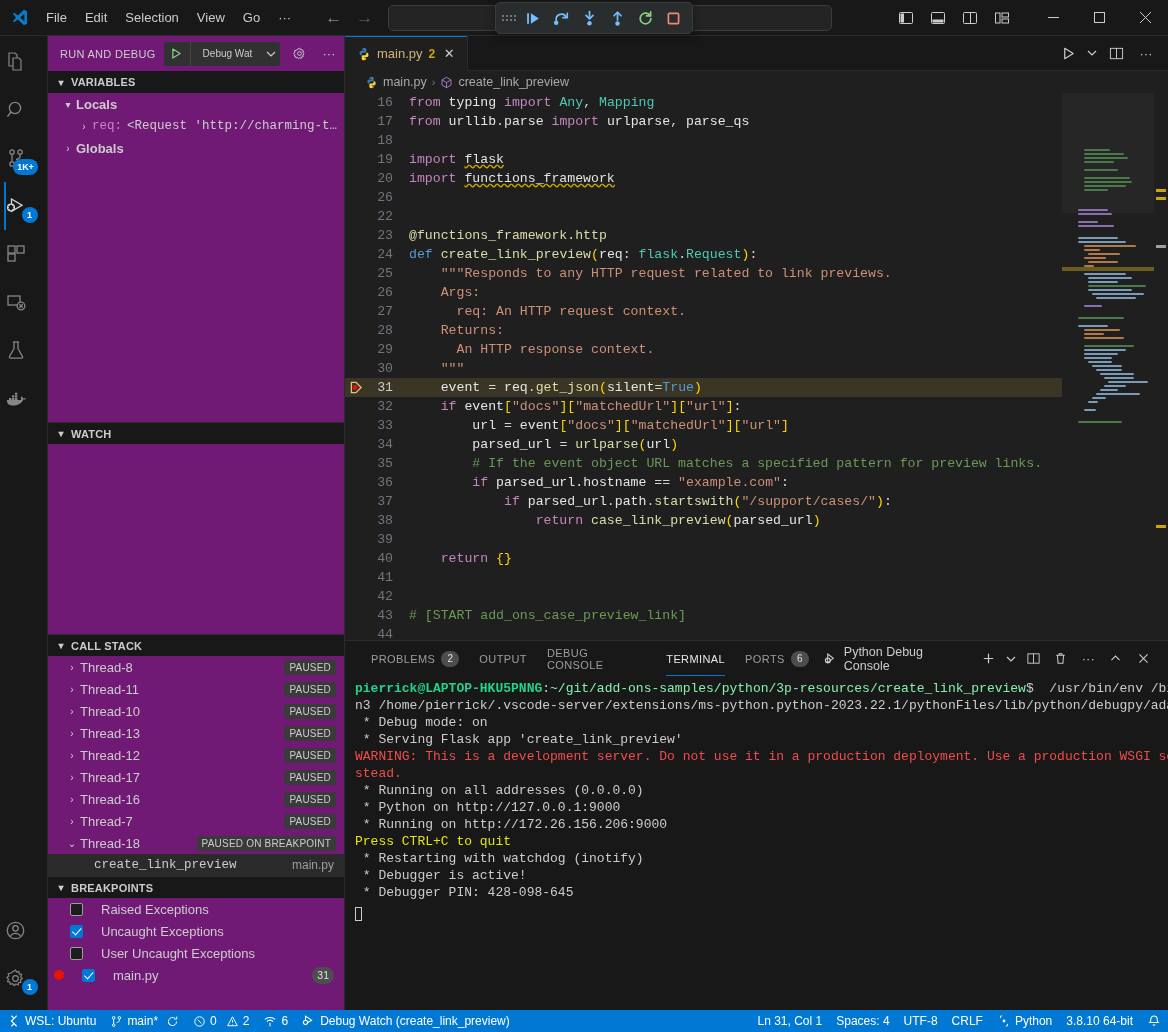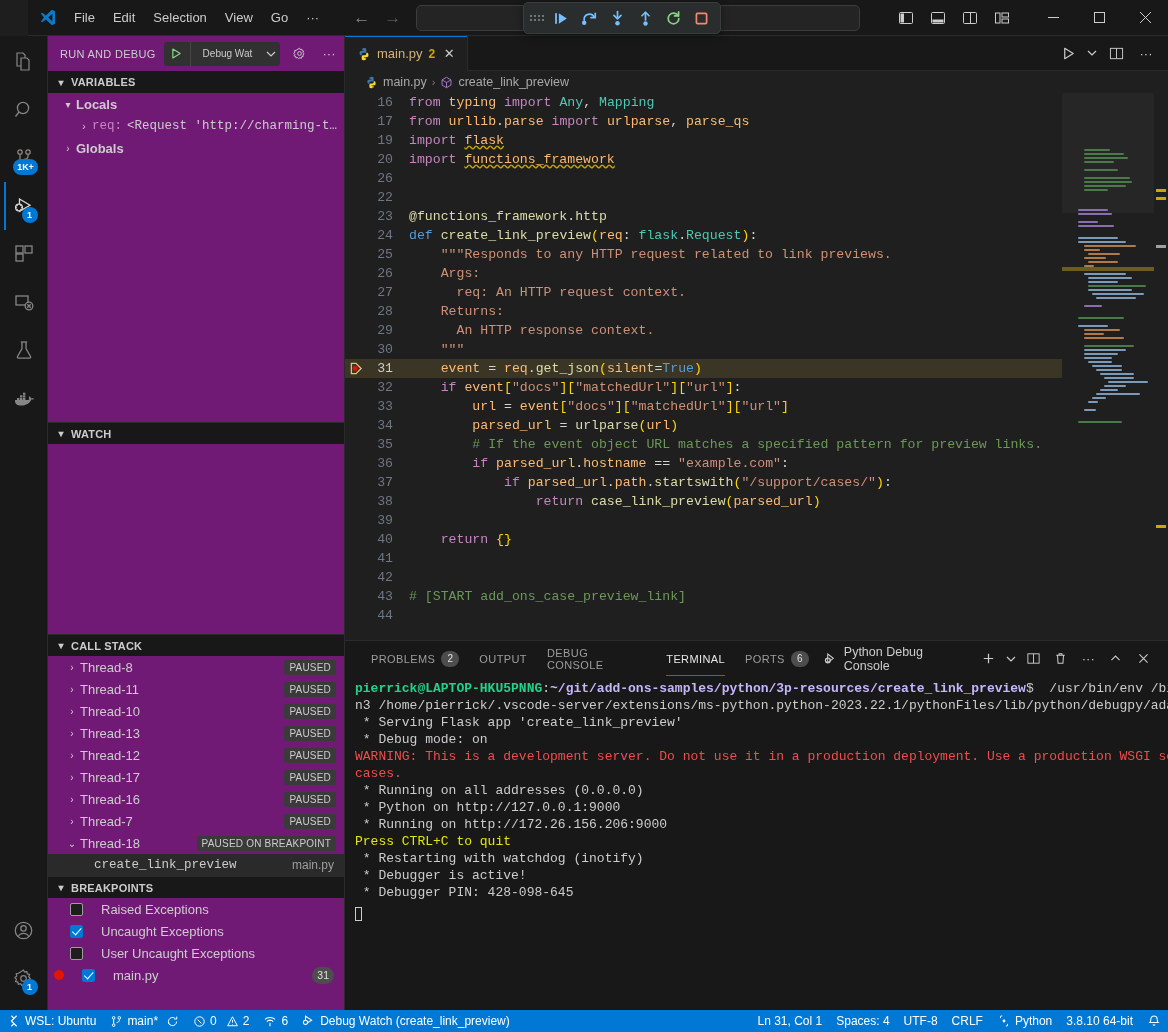--- a/index.html
+++ b/index.html
@@ -9,21 +9,21 @@
     font-family: "Liberation Sans", sans-serif;
     font-size: 13px;
     color: #cccccc;
     overflow: hidden;
   }
   .app { width: 1168px; height: 1032px; display: flex; flex-direction: column; }
 
   
   .titlebar {
     height: 36px; background: #181818; display: flex; align-items: center;
-    border-bottom: 1px solid #2b2b2b; flex: 0 0 36px; position: relative; margin-left: 28px;
+    border-bottom: 1px solid #2b2b2b; flex: 0 0 36px; position: relative;
   }
   .vscode-logo { width: 38px; display: flex; align-items: center; justify-content: center; }
   .menu { display: flex; align-items: center; gap: 2px; }
   .menu-item {
     padding: 3px 8px; font-size: 13px; color: #cccccc; border-radius: 4px; white-space: nowrap;
   }
   .nav-arrows { display: flex; align-items: center; gap: 14px; margin-left: 26px; }
   .arrow { color: #8a8a8a; font-size: 17px; line-height: 1; }
   .arrow.dim { color: #5a5a5a; }
   .qinput {
@@ -53,21 +53,21 @@
   .body { flex: 1; display: flex; min-height: 0; }
 
   
   .activitybar {
     width: 48px; background: #181818; display: flex; flex-direction: column;
     align-items: center; flex: 0 0 48px; border-right: 1px solid #2b2b2b;
   }
   .act-top { display: flex; flex-direction: column; align-items: center; flex: 1; padding-top: 2px; }
   .act-bottom { display: flex; flex-direction: column; align-items: center; padding-bottom: 8px; }
   .act-item {
-    width: 40px; height: 48px; display: flex; align-items: center; justify-content: center;
+    width: 40px; height: 48px; display: flex; align-items: center; 
     position: relative; color: #868686;
   }
   .act-item.active { color: #d7d7d7; }
   .act-item.active::before {
     content: ""; position: absolute; left: 0; top: 0; bottom: 0; width: 2px; background: #0078d4;
   }
   .act-badge {
     position: absolute; right: 6px; bottom: 7px; background: #0078d4; color: #fff;
     border-radius: 9px; min-width: 16px; height: 16px; padding: 0 4px;
     font-size: 9px; font-weight: 700; display: flex; align-items: center; justify-content: center;
@@ -161,21 +161,21 @@
   .gutter-bp { width: 22px; flex: 0 0 22px; display: flex; align-items: center; justify-content: center; position: relative; }
   .lnum { width: 42px; flex: 0 0 42px; text-align: right; color: #6e7681; padding-right: 16px;
     font-family: "Liberation Mono", monospace; font-size: 13.2px; }
   .lnum.cur { color: #cccccc; }
   .ctext { flex: 1; color: #cccccc; position: relative; }
 
   
   .k  { color: #c586c0; }   
   .kc { color: #569cd6; }   
   .fn { color: #dcdcaa; }   
-  .id { color: #fdba74; }   
+  .id { color: #e5e5e5; }   
   .ty { color: #4ec9b0; }   
   .st { color: #ce9178; }   
   .cm { color: #6a9955; }   
   .op { color: #d4d4d4; }   
   .br { color: #ffd700; }
   .squiggle {
     text-decoration: underline wavy #cca700; text-decoration-skip-ink: none;
   }
 
   .minimap { width: 92px; flex: 0 0 92px; background: #1f1f1f; position: relative; overflow: hidden; }
@@ -194,21 +194,21 @@
   .ptab-badge { background: #4d4d4d; color: #e0e0e0; border-radius: 10px; min-width: 18px; height: 16px;
     font-size: 10px; display: flex; align-items: center; justify-content: center; padding: 0 4px; letter-spacing: 0; }
   .panel-right { margin-left: auto; display: flex; align-items: center; gap: 2px; padding-right: 12px; }
   .term-sel { display: flex; align-items: center; gap: 6px; font-size: 12.5px; color: #cccccc; padding: 0 4px; }
   .pr-btn { width: 26px; height: 26px; display: flex; align-items: center; justify-content: center; color: #cccccc; border-radius: 4px; }
 
   .terminal { flex: 1; padding: 4px 0 0 10px; overflow: hidden; background: #181818;
     font-family: "Liberation Mono", monospace; font-size: 13px; line-height: 17px; }
   .tline { white-space: pre; height: 17px; }
   .t-green { color: #23d18b; font-weight: 700; }
-  .t-blue  { color: #c4b5fd; font-weight: 700; }
+  .t-blue  { color: #86efac; font-weight: 400; }
   .t-white { color: #cccccc; }
   .t-red   { color: #f14c4c; }
   .t-yellow{ color: #e5e510; }
   .t-cursor { display: inline-block; width: 7px; height: 14px; border: 1px solid #cccccc; vertical-align: -2px; }
 
   
   .statusbar {
     height: 22px; flex: 0 0 22px; background: #0078d4; display: flex; align-items: center;
     color: #ffffff; font-size: 12px;
   }
@@ -624,20 +624,21 @@
             </svg>
           </span>
           <span>create_link_preview</span>
         </span>
       </div>
 
       <div class="code-wrap">
         <div class="code-scroll" id="code-body">
             <div class="codeline"><span class="gutter-bp"></span><span class="lnum">16</span><span class="ctext"><span class="k">from</span> <span class="id">typing</span> <span class="k">import</span> <span class="ty">Any</span><span class="op">,</span> <span class="ty">Mapping</span></span></div>
             <div class="codeline"><span class="gutter-bp"></span><span class="lnum">17</span><span class="ctext"><span class="k">from</span> <span class="id">urllib</span><span class="op">.</span><span class="id">parse</span> <span class="k">import</span> <span class="id">urlparse</span><span class="op">,</span> <span class="id">parse_qs</span></span></div>
+            <div class="codeline"><span class="gutter-bp"></span><span class="lnum">18</span><span class="ctext"></span></div>
             <div class="codeline"><span class="gutter-bp"></span><span class="lnum">19</span><span class="ctext"><span class="k">import</span> <span class="id squiggle">flask</span></span></div>
             <div class="codeline"><span class="gutter-bp"></span><span class="lnum">20</span><span class="ctext"><span class="k">import</span> <span class="id squiggle">functions_framework</span></span></div>
             <div class="codeline"><span class="gutter-bp"></span><span class="lnum">26</span><span class="ctext"></span></div>
             <div class="codeline"><span class="gutter-bp"></span><span class="lnum">22</span><span class="ctext"></span></div>
             <div class="codeline"><span class="gutter-bp"></span><span class="lnum">23</span><span class="ctext"><span class="fn">@functions_framework</span><span class="op">.</span><span class="fn">http</span></span></div>
             <div class="codeline"><span class="gutter-bp"></span><span class="lnum">24</span><span class="ctext"><span class="kc">def</span> <span class="fn">create_link_preview</span><span class="br">(</span><span class="id">req</span><span class="op">: </span><span class="ty">flask</span><span class="op">.</span><span class="ty">Request</span><span class="br">)</span><span class="op">:</span></span></div>
             <div class="codeline"><span class="gutter-bp"></span><span class="lnum">25</span><span class="ctext">    <span class="st">"""Responds to any HTTP request related to link previews.</span></span></div>
             <div class="codeline"><span class="gutter-bp"></span><span class="lnum">26</span><span class="ctext">    <span class="st">Args:</span></span></div>
             <div class="codeline"><span class="gutter-bp"></span><span class="lnum">27</span><span class="ctext">    <span class="st">  req: An HTTP request context.</span></span></div>
             <div class="codeline"><span class="gutter-bp"></span><span class="lnum">28</span><span class="ctext">    <span class="st">Returns:</span></span></div>
@@ -803,24 +804,24 @@
               <span class="pr-btn">
                 <svg width="13" height="13" viewBox="0 0 16 16">
                   <path d="M3 3l10 10M13 3L3 13" stroke="#cccccc" stroke-width="1.3"></path>
                 </svg>
               </span>
             </div>
           </div>
         <div class="terminal" id="terminal-body">
             <div class="tline"><span class="t-green">pierrick@LAPTOP-HKU5PNNG</span><span class="t-white">:</span><span class="t-blue">~/git/add-ons-samples/python/3p-resources/create_link_preview</span><span class="t-white">$  /usr/bin/env /bin/pytho</span></div>
             <div class="tline"><span class="t-white">n3 /home/pierrick/.vscode-server/extensions/ms-python.python-2023.22.1/pythonFiles/lib/python/debugpy/adapter/..</span></div>
+            <div class="tline"><span class="t-white"> * Debug mode: on</span></div>
             <div class="tline"><span class="t-white"> * Serving Flask app 'create_link_preview'</span></div>
-            <div class="tline"><span class="t-white"> * Debug mode: on</span></div>
             <div class="tline"><span class="t-red">WARNING: This is a development server. Do not use it in a production deployment. Use a production WSGI server in</span></div>
-            <div class="tline"><span class="t-red">cases.</span></div>
+            <div class="tline"><span class="t-red">stead.</span></div>
             <div class="tline"><span class="t-white"> * Running on all addresses (0.0.0.0)</span></div>
             <div class="tline"><span class="t-white"> * Python on http://127.0.0.1:9000</span></div>
             <div class="tline"><span class="t-white"> * Running on http://172.26.156.206:9000</span></div>
             <div class="tline"><span class="t-yellow">Press CTRL+C to quit</span></div>
             <div class="tline"><span class="t-white"> * Restarting with watchdog (inotify)</span></div>
             <div class="tline"><span class="t-white"> * Debugger is active!</span></div>
             <div class="tline"><span class="t-white"> * Debugger PIN: 428-098-645</span></div>
             <div class="tline" style="margin-top: 6px;"><span class="t-cursor"></span></div>
           </div>
       </div>

